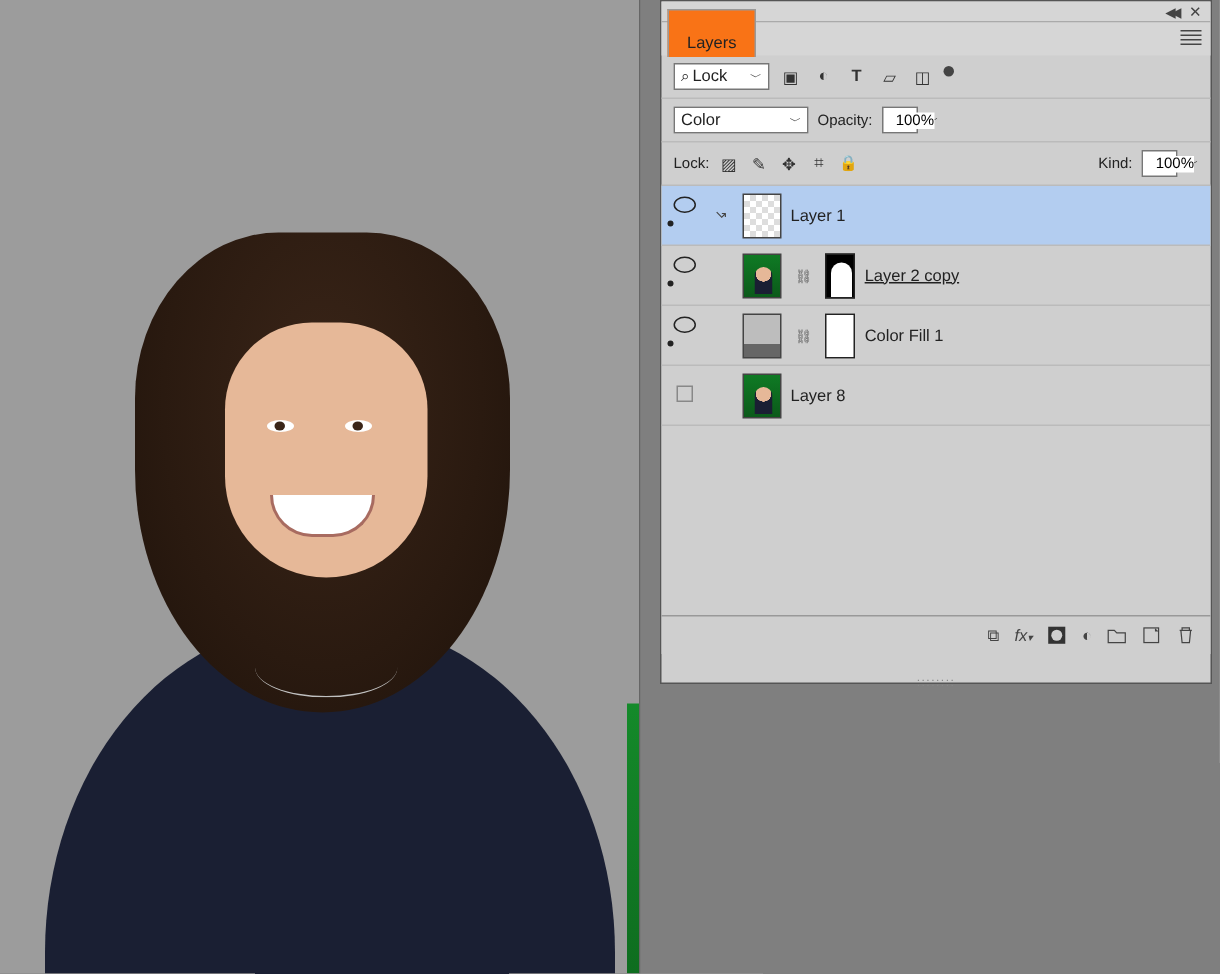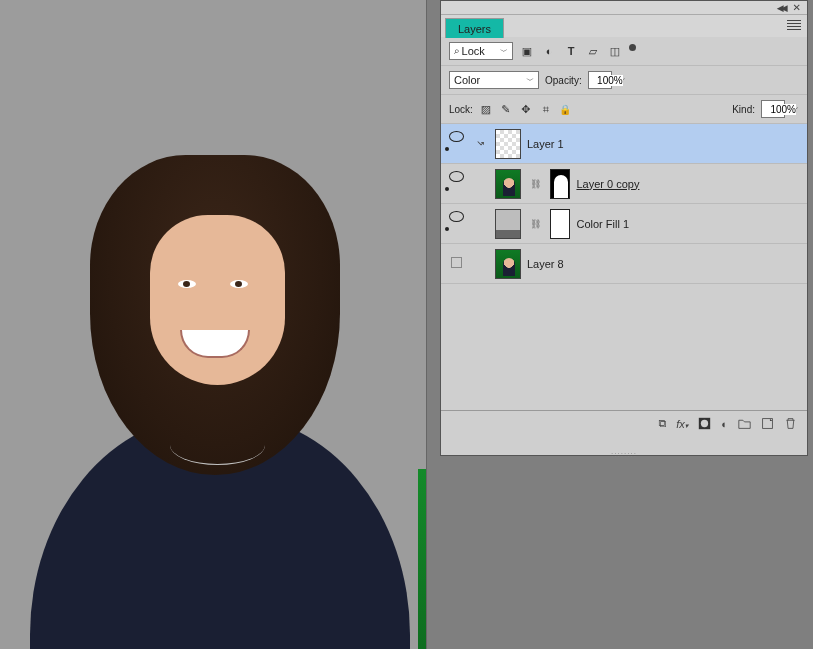--- a/index.html
+++ b/index.html
@@ -21,21 +21,21 @@
 .eye::after { content: ""; position: absolute; left: 5px; top: 1px; width: 7px; height: 6px; background: #3a2518; border-radius: 50%; }
 .mouth { position: absolute; left: 150px; top: 175px; width: 70px; height: 28px; border-radius: 0 0 40px 40px; background: #fff; border: 2px solid #a86b60; border-top: none; }
 
 
 .panel { position: absolute; left: 440px; top: 0; width: 368px; height: 456px; background: #cfcfcf; border: 1px solid #555; font-size: 11px; color: #222; }
 .panel-top { height: 14px; background: #d6d6d6; border-bottom: 1px solid #aaa; display: flex; justify-content: flex-end; align-items: center; padding-right: 6px; gap: 8px; }
 .chev2 { font-size: 9px; letter-spacing: -3px; color: #444; }
 .xbtn { font-size: 10px; color: #444; }
 
 .tab-row { height: 22px; background: #d6d6d6; display: flex; align-items: flex-end; padding-left: 4px; position: relative; }
-.tab { background: #14b8a6; border: 1px solid #999; border-bottom: none; padding: 4px 12px 3px; font-size: 11px; position: relative; top: 1px; }
+.tab { background: #f97316; border: 1px solid #999; border-bottom: none; padding: 16px 12px 3px; font-size: 11px; position: relative; top: 1px; }
 .menu-icon { position: absolute; right: 6px; top: 5px; width: 14px; height: 10px; display: flex; flex-direction: column; justify-content: space-between; }
 .menu-icon span { height: 1px; background: #444; }
 
 .opts-row { display: flex; align-items: center; gap: 6px; padding: 5px 8px; border-bottom: 1px solid #bbb; min-height: 28px; }
 .select { background: #fff; border: 1px solid #777; height: 18px; display: flex; align-items: center; padding: 0 4px; position: relative; }
 .select .caret { margin-left: auto; font-size: 8px; color: #444; }
 .kind { width: 64px; }
 .mag { font-size: 10px; margin-right: 2px; }
 .iconbtn { width: 16px; height: 16px; display: flex; align-items: center; justify-content: center; font-size: 11px; color: #333; }
 .dot { width: 7px; height: 7px; background: #444; border-radius: 50%; position: relative; top: -4px; }
@@ -160,21 +160,21 @@
       <div class="thumb checker"></div>
       <span class="lname">Layer 1</span>
     </div>
 
     <div class="layer">
       <div class="eye-col"><span class="eye-on"></span></div>
       <div class="indent"></div>
       <div class="thumb green"></div>
       <span class="link8">⛓</span>
       <div class="mask silh"></div>
-      <span class="lname u">Layer 0 copy </span>
+      <span class="lname u">Layer 2 copy </span>
     </div>
 
     <div class="layer">
       <div class="eye-col"><span class="eye-on"></span></div>
       <div class="indent"></div>
       <div class="thumb gray"></div>
       <span class="link8">⛓</span>
       <div class="mask"></div>
       <span class="lname">Color Fill 1</span>
     </div>

